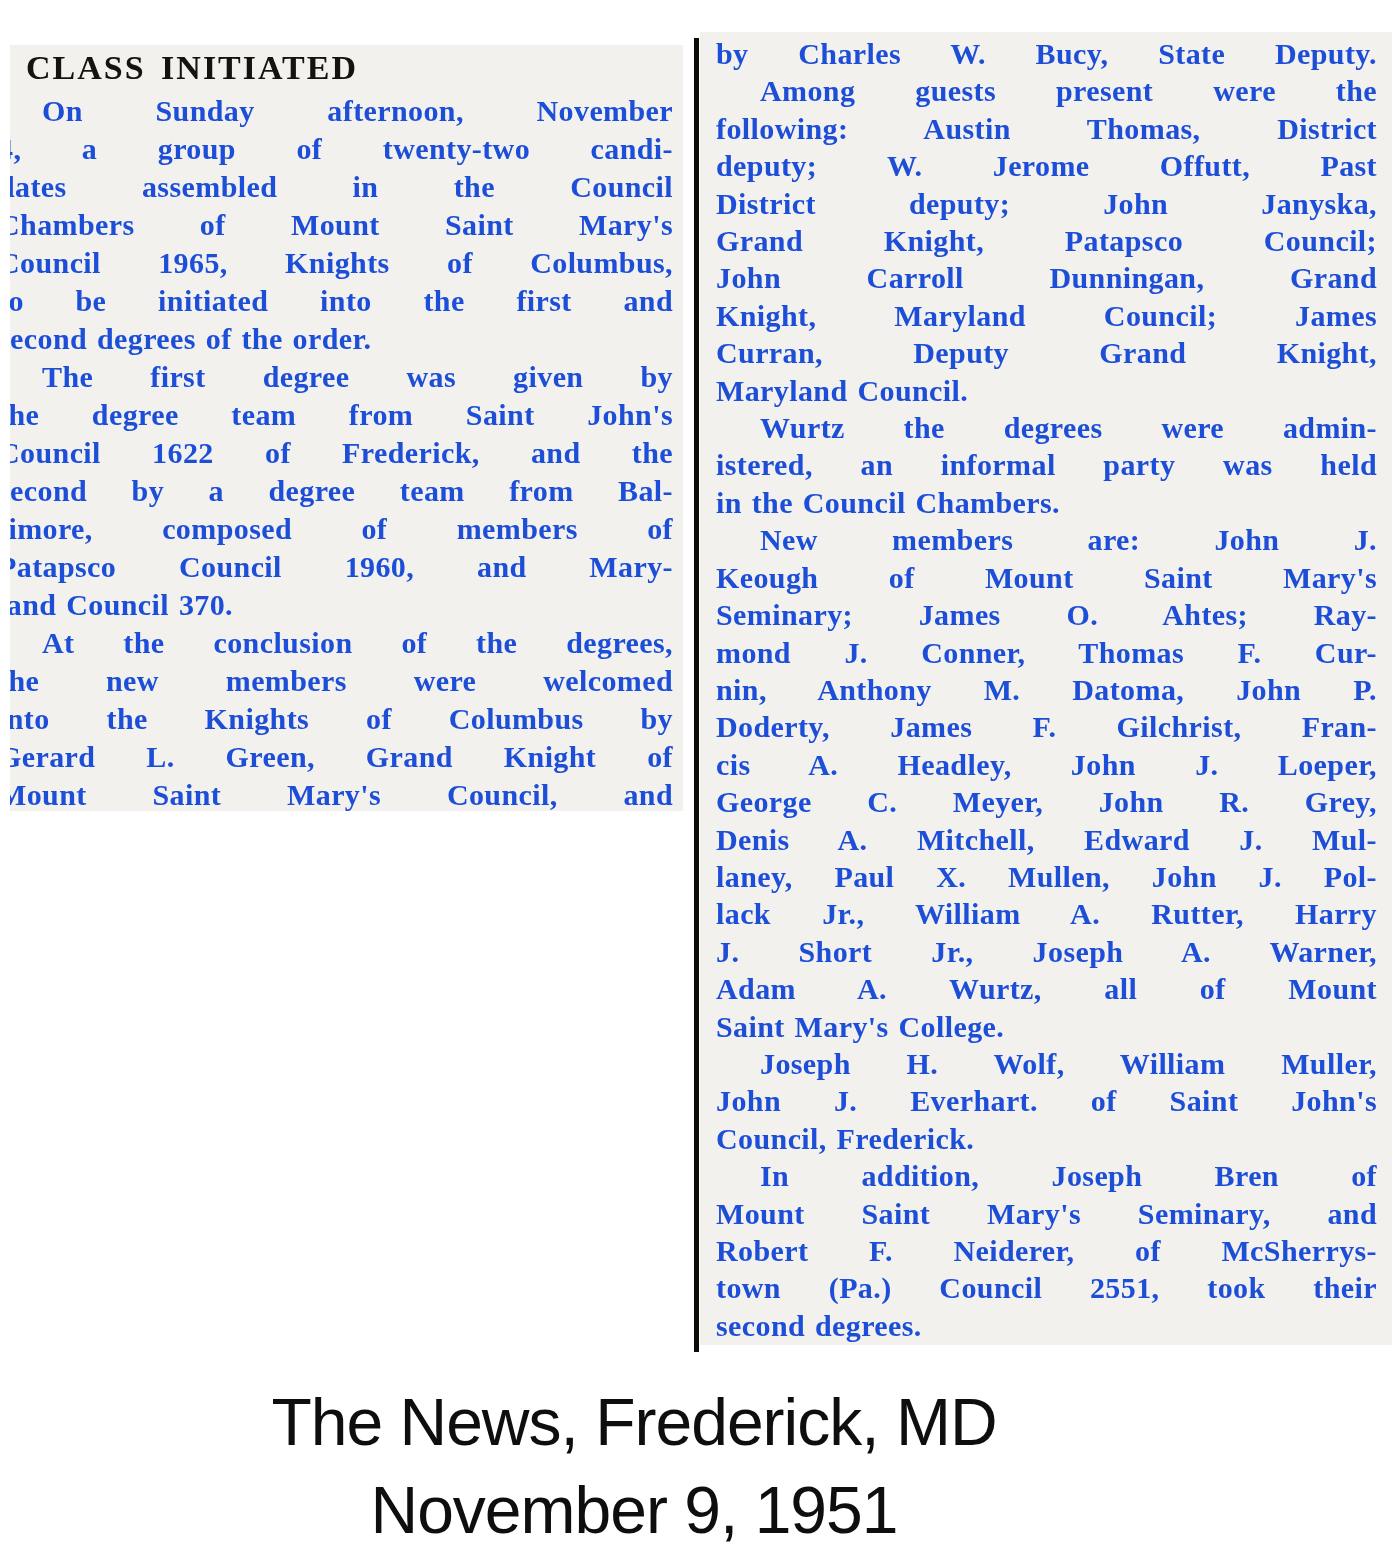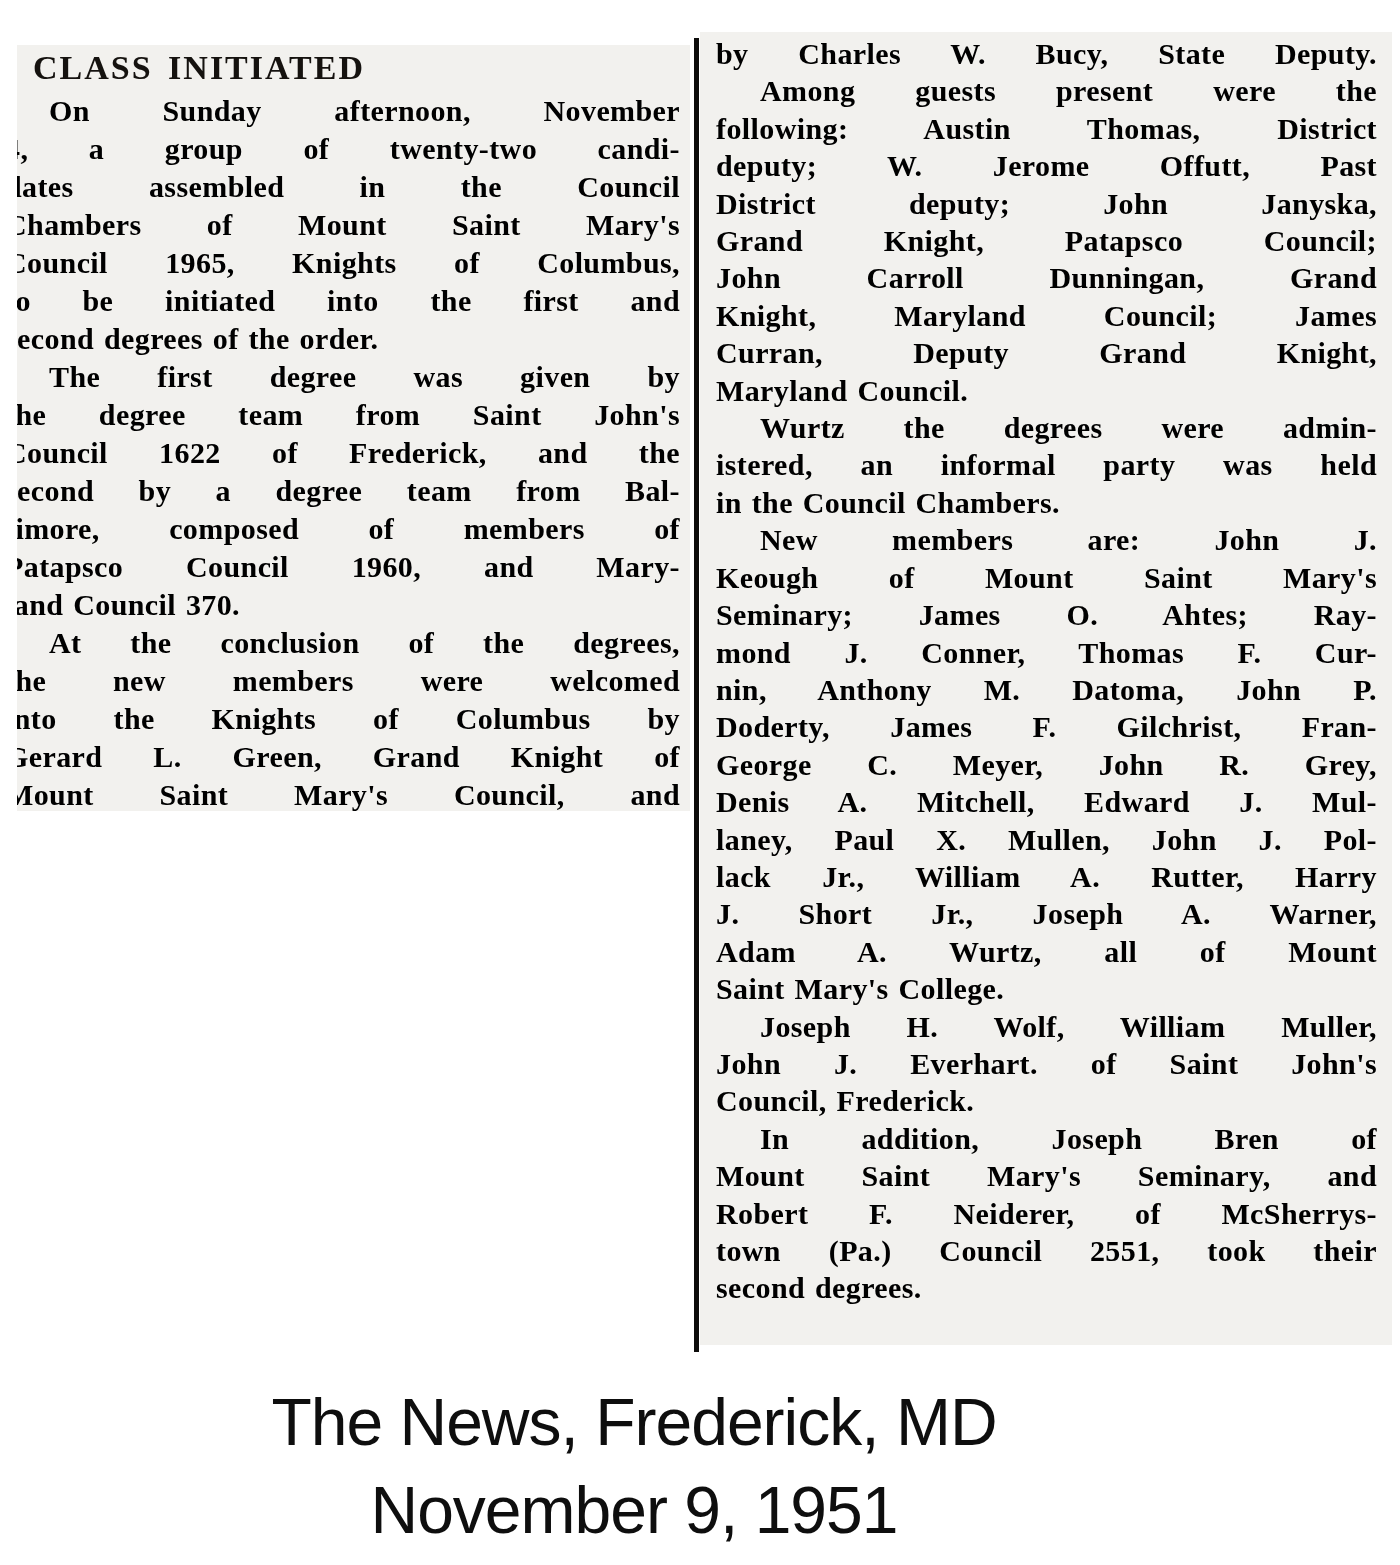--- a/index.html
+++ b/index.html
@@ -16,21 +16,21 @@
     font-family: "Liberation Serif", serif;
   }
 
   
   .col {
     position: absolute;
     background: #f2f1ee;
     box-sizing: border-box;
   }
   .col-left {
-    left: 17px;
+    left: 10px;
     top: 45px;
     width: 673px;
     height: 766px;
     overflow: hidden;
   }
   .col-right {
     left: 700px;
     top: 32px;
     width: 692px;
     height: 1313px;
@@ -41,21 +41,21 @@
   .headline {
     margin: 2px 0 3px 16px;
     font: 700 34px/42px "Liberation Serif", serif;
     letter-spacing: 2px;
     word-spacing: 5px;
     color: #15120f;
   }
 
   .lines .line {
     font: 700 30px/38px "Liberation Serif", serif;
-    color: #000000;
+    color: #1d4ed8;
     letter-spacing: 0.4px;
     word-spacing: 2px;
     text-align: justify;
     text-align-last: justify;
     white-space: nowrap;
   }
   .col-right .lines .line { line-height: 37.4px; }
   .lines .line.flush { text-align-last: left; }
   .lines .line.indent { text-indent: 44px; }
 
@@ -136,20 +136,21 @@
         <div class="line flush">Maryland Council.</div>
         <div class="line indent">Wurtz the degrees were admin-</div>
         <div class="line">istered, an informal party was held</div>
         <div class="line flush">in the Council Chambers.</div>
         <div class="line indent">New members are: John J.</div>
         <div class="line">Keough of Mount Saint Mary's</div>
         <div class="line">Seminary; James O. Ahtes; Ray-</div>
         <div class="line">mond J. Conner, Thomas F. Cur-</div>
         <div class="line">nin, Anthony M. Datoma, John P.</div>
         <div class="line">Doderty, James F. Gilchrist, Fran-</div>
+        <div class="line">cis A. Headley, John J. Loeper,</div>
         <div class="line">George C. Meyer, John R. Grey,</div>
         <div class="line">Denis A. Mitchell, Edward J. Mul-</div>
         <div class="line">laney, Paul X. Mullen, John J. Pol-</div>
         <div class="line">lack Jr., William A. Rutter, Harry</div>
         <div class="line">J. Short Jr., Joseph A. Warner,</div>
         <div class="line">Adam A. Wurtz, all of Mount</div>
         <div class="line flush">Saint Mary's College.</div>
         <div class="line indent">Joseph H. Wolf, William Muller,</div>
         <div class="line">John J. Everhart. of Saint John's</div>
         <div class="line flush">Council, Frederick.</div>

